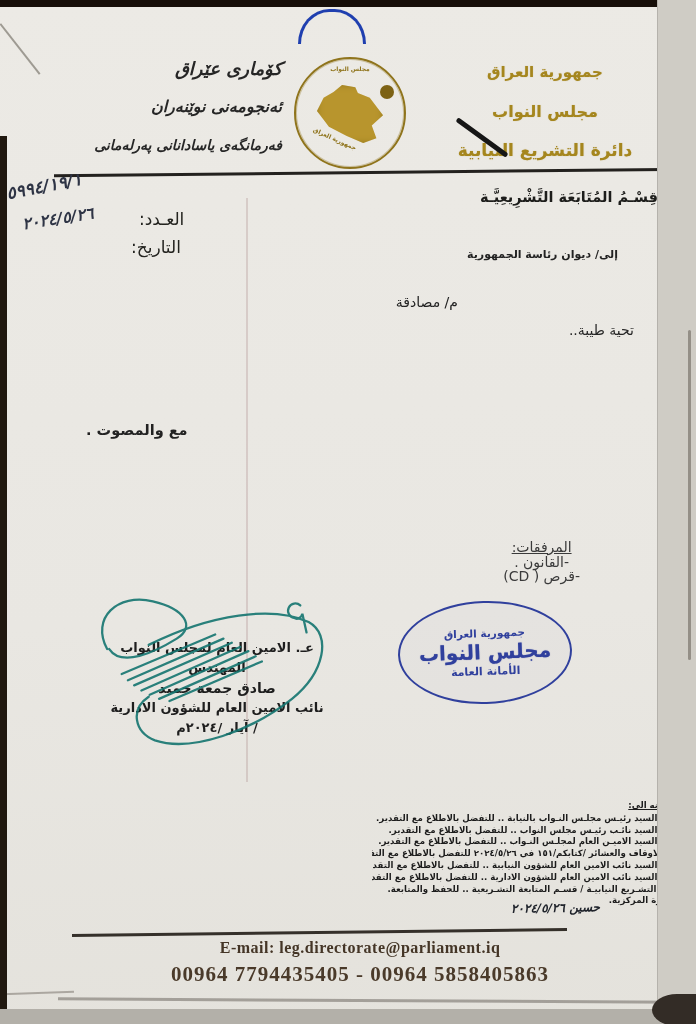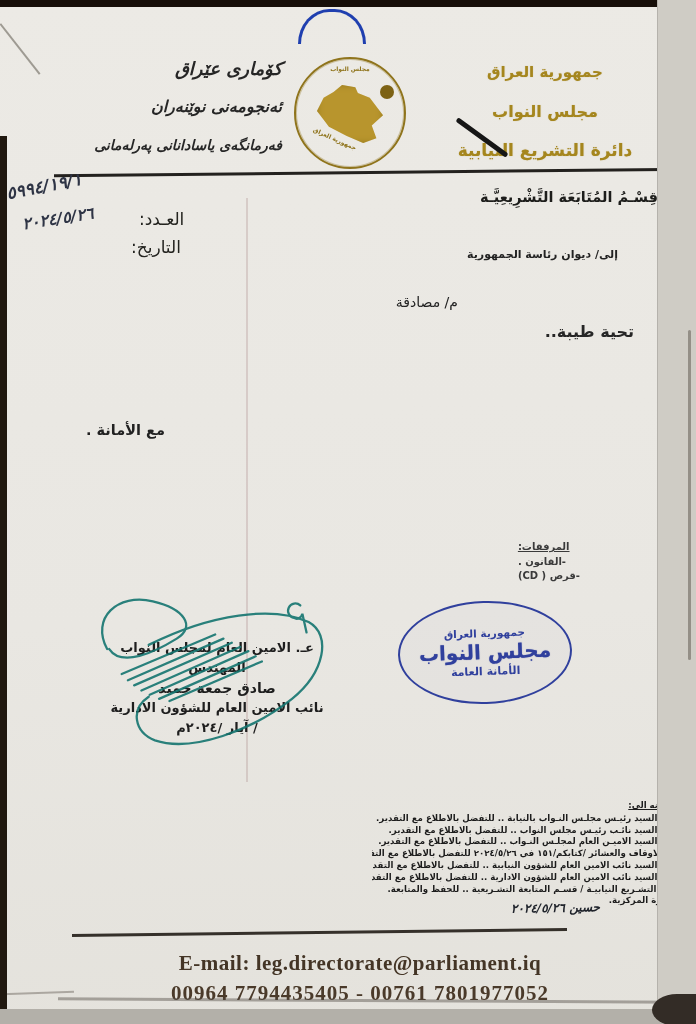--- a/index.html
+++ b/index.html
@@ -48,26 +48,26 @@
   .ref-label{font-size:17px;font-weight:400;color:#23231f;margin-top:15px;}
   .num-label{left:139px;top:194px;}
   .date-label{left:131px;top:222px;}
   .hand{font-style:italic;font-weight:700;color:#2e3445;letter-spacing:2px;}
   .num-value{left:6px;top:176px;font-size:17px;transform:rotate(-11deg);direction:ltr;}
   .date-value{left:22px;top:209px;font-size:16px;transform:rotate(-9deg);direction:ltr;}
   .section-title{left:454px;top:189px;width:230px;text-align:center;font-size:14.5px;font-weight:700;color:#1d1d1b;}
   
   .to-line{right:78px;top:248px;font-size:11px;font-weight:700;color:#222;}
   .subject{right:238px;top:287px;font-size:14px;font-weight:400;color:#222;margin-top:7px;}
-  .greeting{right:62px;top:322px;font-size:16px;font-weight:700;color:#262626;}
+  .greeting{right:62px;top:322px;font-size:14px;font-weight:400;color:#262626;}
   .body-par{left:60px;right:56px;top:344px;font-size:13.5px;font-weight:600;line-height:20.5px;
             text-align:justify;text-indent:12px;color:#2d2d2d;}
   .closing{left:86px;top:422px;font-size:14.5px;font-weight:700;color:#222;}
   
-  .attachments{right:116px;top:540px;text-align:left;font-size:10px;line-height:14.5px;color:#3a3a3a;font-weight:700;}
+  .attachments{right:116px;top:540px;text-align:center;font-size:14px;line-height:14.5px;color:#3a3a3a;font-weight:400;}
   .attachments .t{text-decoration:underline;}
   
   .stamp{left:398px;top:601px;width:170px;height:99px;border:2.5px solid #30409d;border-radius:50%;
          transform:rotate(-2deg);display:flex;flex-direction:column;align-items:center;justify-content:center;
          color:#30409d;gap:1px;background:rgba(48,64,157,.02);}
   .stamp .s-top{font-size:10.5px;font-weight:700;letter-spacing:1px;}
   .stamp .s-mid{font-size:20px;font-weight:700;text-shadow:0 0 1px rgba(48,64,157,.6);}
   .stamp .s-bot{font-size:11px;font-weight:700;letter-spacing:1px;}
   
   .sigblock{left:92px;top:638px;width:250px;text-align:center;font-weight:700;color:#1e1e1e;line-height:20px;font-size:13px;}
@@ -77,21 +77,21 @@
   .dist{right:6px;top:800px;width:318px;text-align:right;font-size:8.6px;font-weight:700;
         line-height:11.8px;color:#1c1c1c;}
   .dist .t{text-decoration:underline;display:block;margin-bottom:1px;}
   .dist div{white-space:nowrap;overflow:hidden;}
   .received{right:96px;top:901px;font-size:12px;font-style:italic;font-weight:700;color:#20242c;
             transform:rotate(-1deg);letter-spacing:1px;}
   
   .footer-rule{left:72px;top:931px;width:495px;height:2.5px;background:#35302a;transform:rotate(-.7deg);}
   .footer{left:80px;top:939px;width:560px;text-align:center;direction:ltr;
           font-family:"Liberation Serif",serif;font-weight:700;color:#443526;}
-  .email-line{font-size:21px;letter-spacing:.5px;margin-top:12px;}
+  .email-line{font-size:16px;letter-spacing:.5px;}
   .phone-line{font-size:21px;letter-spacing:1px;margin-top:5px;color:#4a3a2a;}
 </style>
 </head>
 <body>
 
 <div class="stage">
 
   <div class="abs topbar"></div>
   <div class="abs tl-line"></div>
   <div class="abs tr-line"></div>
@@ -122,21 +122,21 @@
   <div class="abs ref-label num-label">العـدد:</div>
   <div class="abs hand num-value">٥٩٩٤/١٩/١</div>
   <div class="abs ref-label date-label">التاريخ:</div>
   <div class="abs hand date-value">٢٠٢٤/٥/٢٦</div>
 
   <div class="abs section-title">قِسْـمُ المُتَابَعَة التَّشْرِيعِيَّـة</div>
 
   <div class="abs to-line">إلى/ ديوان رئاسة الجمهورية</div>
   <div class="abs subject">م/ مصادقة</div>
   <div class="abs greeting">تحية طيبة..</div>
-  <div class="abs closing">مع الأمانة .</div>
+  <div class="abs closing">مع والمصوت .</div>
 
   <div class="abs crease"></div>
 
   <div class="abs attachments">
     <div class="t">المرفقات:</div>
     <div>-القانون .</div>
     <div>-قرص ( CD)</div>
   </div>
 
   <div class="abs stamp">
@@ -175,21 +175,21 @@
   </div>
 
   <div class="abs received">حسين  ٢٠٢٤/٥/٢٦</div>
 
   <div class="abs footer-rule"></div>
   <div class="abs footer">
     <div class="email-line">
       <span>E-mail:</span>
       <span>leg.directorate@parliament.iq</span>
     </div>
-    <div class="phone-line">00964 7794435405 - 00761 7801977052</div>
+    <div class="phone-line">00964 7794435405 - 00964 5858405863</div>
   </div>
   <div class="abs smudge1"></div>
   <div class="abs smudge2"></div>
 
   <div class="abs leftstrip"></div>
   <div class="abs rightstrip"></div>
   <div class="abs right-edge-line"></div>
   <div class="abs bottomstrip"></div>
   <div class="abs br-blob"></div>
 

